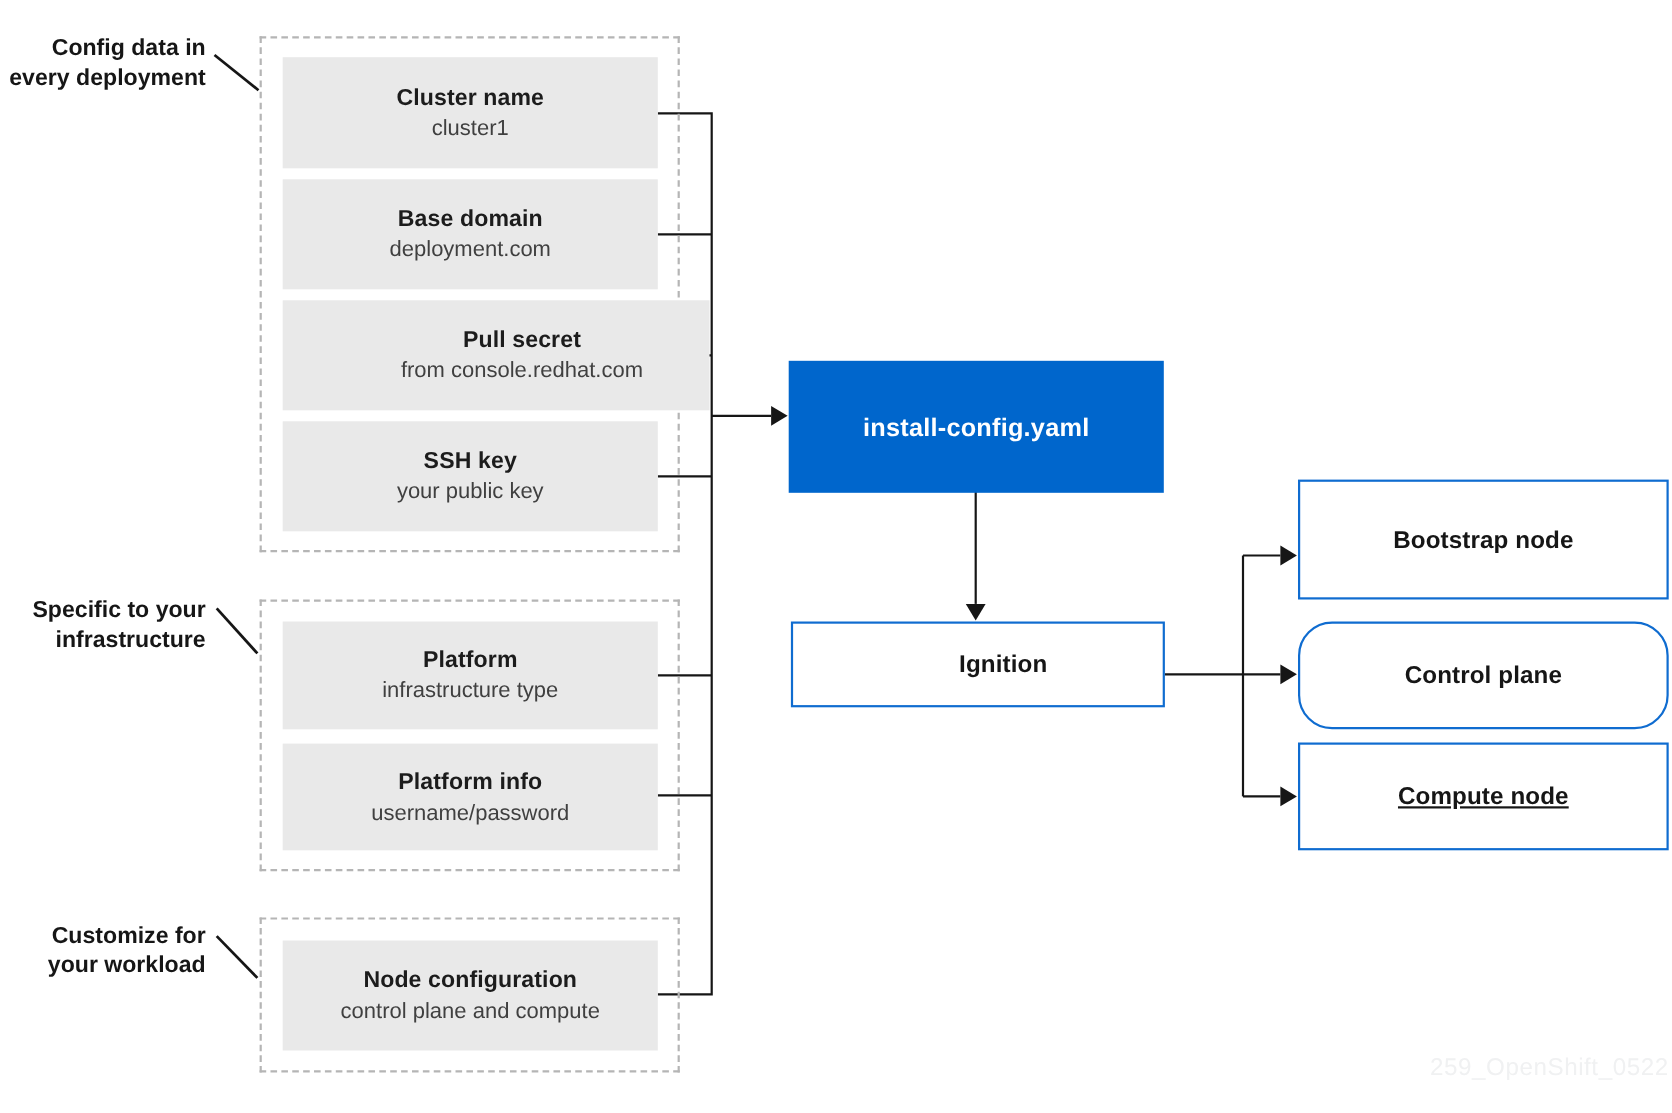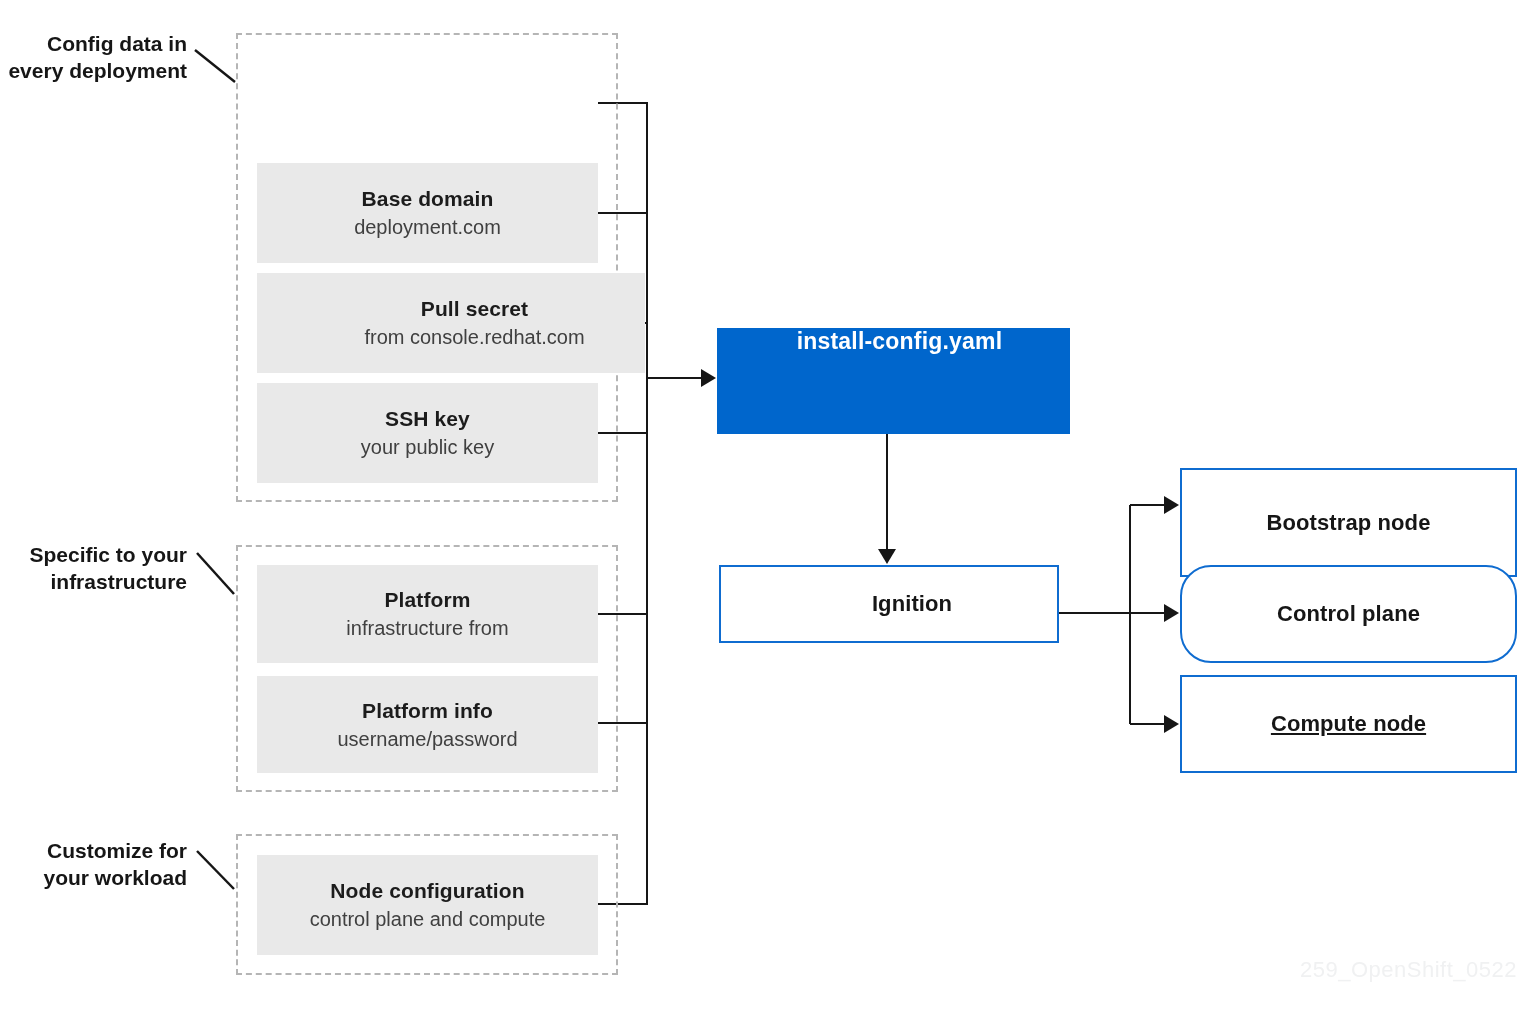--- a/index.html
+++ b/index.html
@@ -28,26 +28,25 @@
   }
   .box-title{
     font-size:21px;font-weight:bold;color:#1c1c1c;line-height:29px;
     letter-spacing:.1px;
   }
   .box-sub{
     font-size:20px;font-weight:normal;color:#404040;line-height:29px;
   }
   .blue-box{
     position:absolute;
-    left:717px;top:328px;width:341px;height:106px;
+    left:717px;top:328px;width:341px;height:120px;
     background:#0066cc;
-    display:flex;justify-content:center;
+    display:flex;justify-content:center;align-items:center;
     color:#ffffff;font-size:23px;font-weight:bold;letter-spacing:.2px;
     z-index:3;
-    padding-left:12px;
   }
   .outline-box{
     position:absolute;
     background:#ffffff;
     border:2px solid #0f6cd0;
     box-sizing:border-box;
     display:flex;justify-content:center;align-items:center;
     font-size:22px;font-weight:bold;color:#161616;letter-spacing:.1px;
     z-index:3;
   }
@@ -116,56 +115,60 @@
   </div>
   <div class="side-label" style="right:1333px;top:837px;width:300px;">
     <div>Customize for</div>
     <div>your workload</div>
   </div>
 
   <div class="dashed-group" style="left:236px;top:33px;width:382px;height:469px;"></div>
   <div class="dashed-group" style="left:236px;top:545px;width:382px;height:247px;"></div>
   <div class="dashed-group" style="left:236px;top:834px;width:382px;height:141px;"></div>
 
+  <div class="gray-box" style="left:257px;top:52px;height:101px;">
+    <div class="box-title">Cluster name</div>
+    <div class="box-sub">cluster1</div>
+  </div>
   <div class="gray-box" style="left:257px;top:163px;height:100px;">
     <div class="box-title">Base domain</div>
     <div class="box-sub">deployment.com</div>
   </div>
   <div class="gray-box" style="left:257px;top:273px;height:100px;padding-left:47px;">
     <div class="box-title">Pull secret</div>
     <div class="box-sub">from console.redhat.com</div>
   </div>
   <div class="gray-box" style="left:257px;top:383px;height:100px;">
     <div class="box-title">SSH key</div>
     <div class="box-sub">your public key</div>
   </div>
 
   <div class="gray-box" style="left:257px;top:565px;height:98px;">
     <div class="box-title">Platform</div>
-    <div class="box-sub">infrastructure from</div>
+    <div class="box-sub">infrastructure type</div>
   </div>
   <div class="gray-box" style="left:257px;top:676px;height:97px;">
     <div class="box-title">Platform info</div>
     <div class="box-sub">username/password</div>
   </div>
 
   <div class="gray-box" style="left:257px;top:855px;height:100px;">
     <div class="box-title">Node configuration</div>
     <div class="box-sub">control plane and compute</div>
   </div>
 
   <div class="blue-box">
     <span>install-config.yaml</span>
   </div>
 
   <div class="outline-box" style="left:719px;top:565px;width:340px;height:78px;padding-left:46px;">
     <span>Ignition</span>
   </div>
 
-  <div class="outline-box" style="left:1180px;top:468px;width:337px;height:109px;">
+  <div class="outline-box" style="left:1180px;top:436px;width:337px;height:109px;">
     <span>Bootstrap node</span>
   </div>
   <div class="outline-box" style="left:1180px;top:565px;width:337px;height:98px;border-radius:31px;">
     <span>Control plane</span>
   </div>
   <div class="outline-box" style="left:1180px;top:675px;width:337px;height:98px;text-decoration:underline;">
     <span>Compute node</span>
   </div>
 
   <div class="watermark">259_OpenShift_0522</div>

